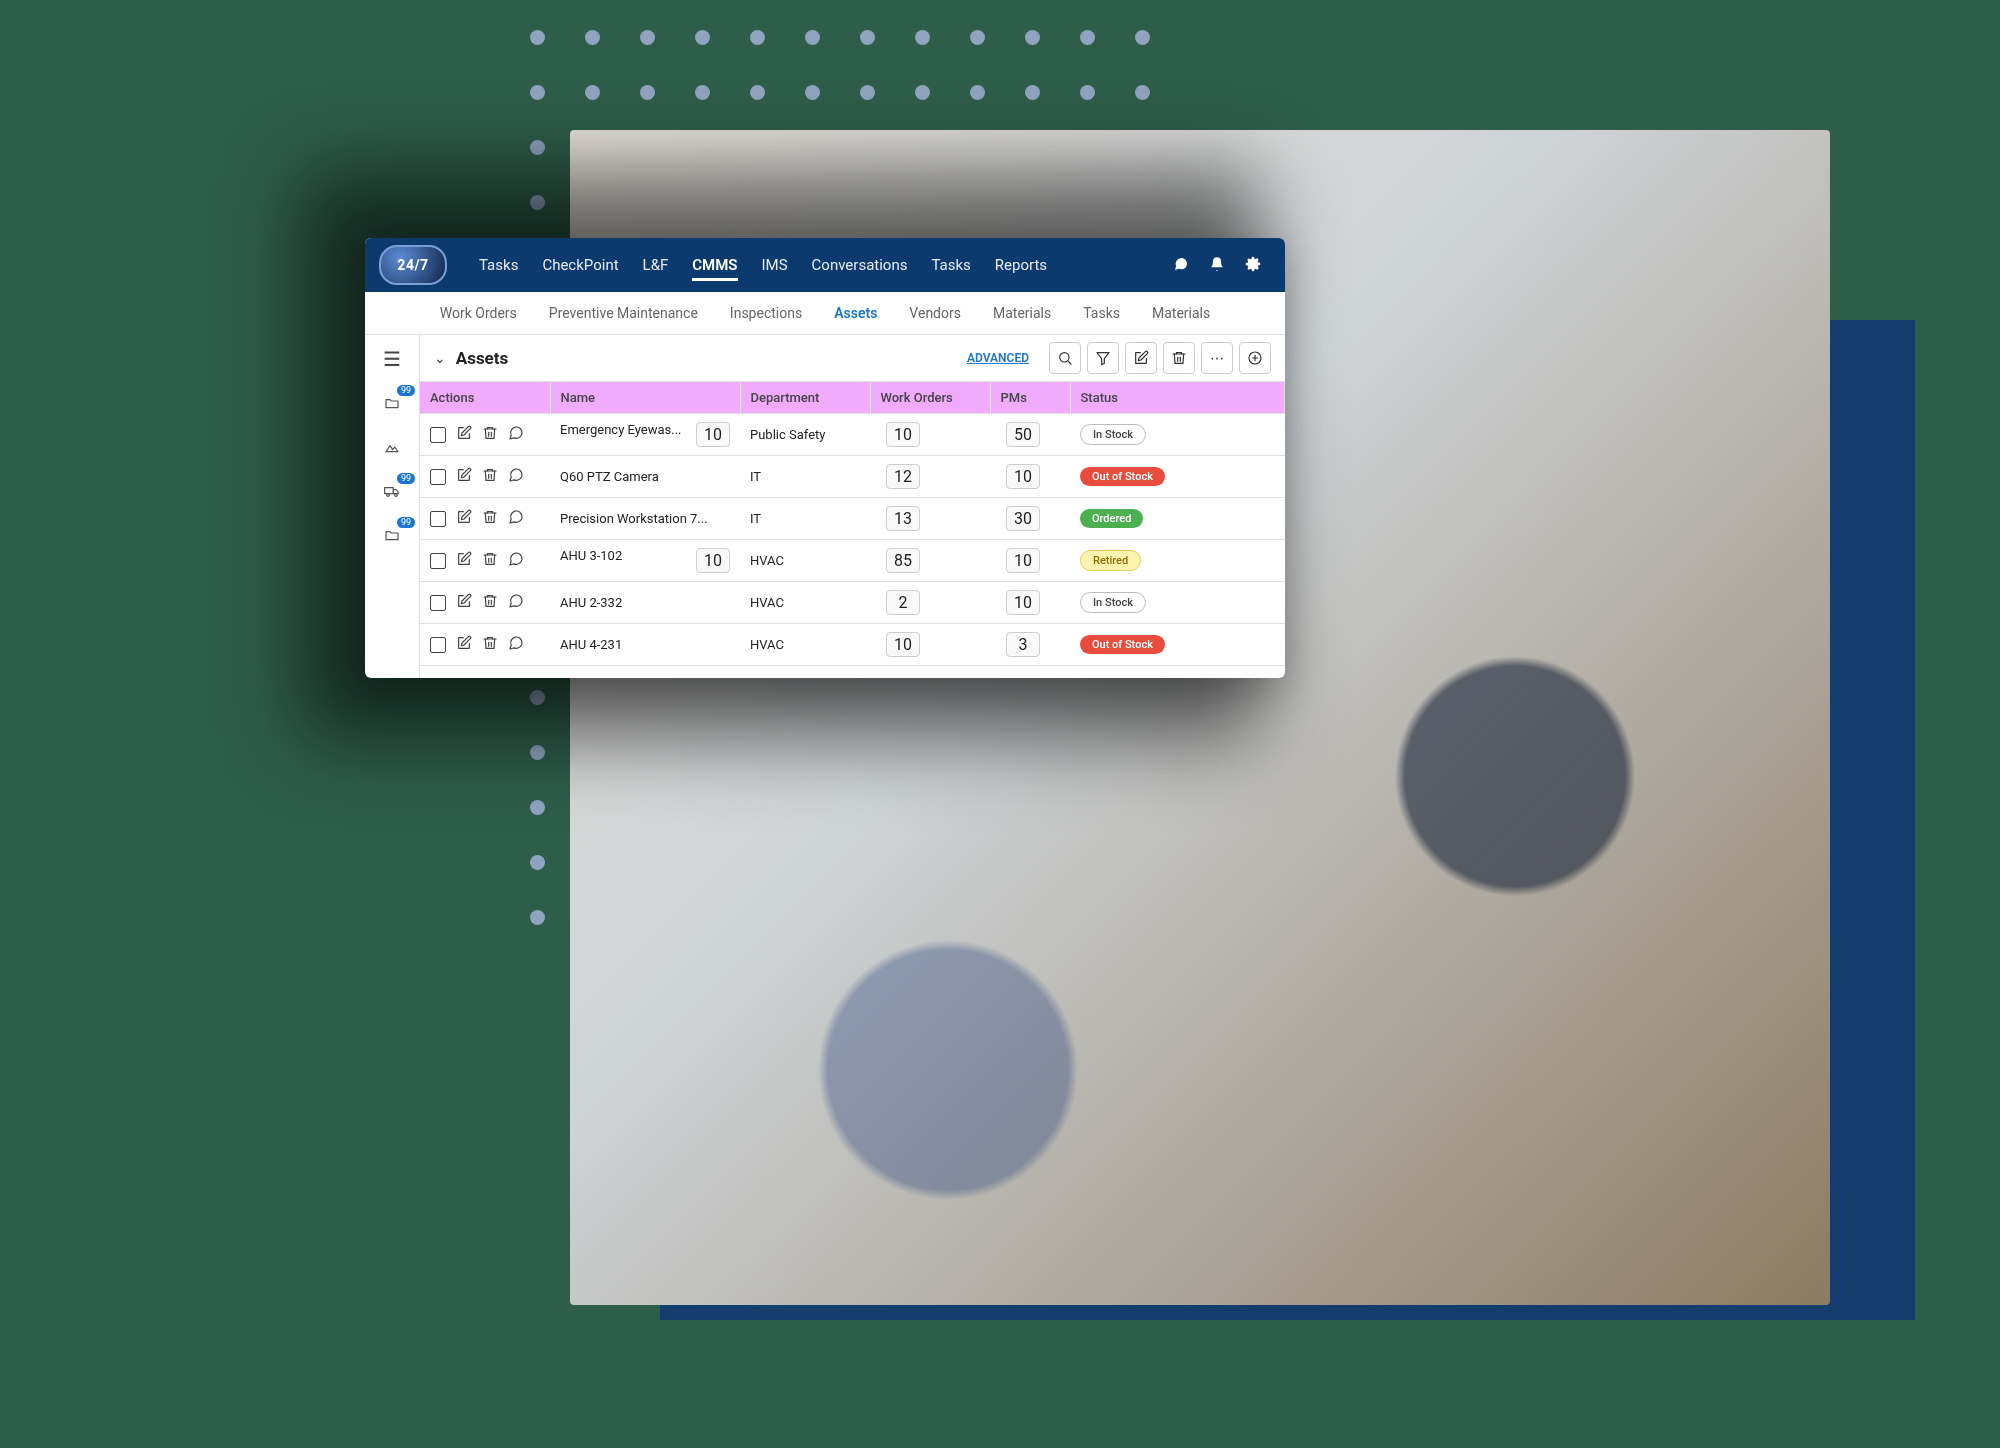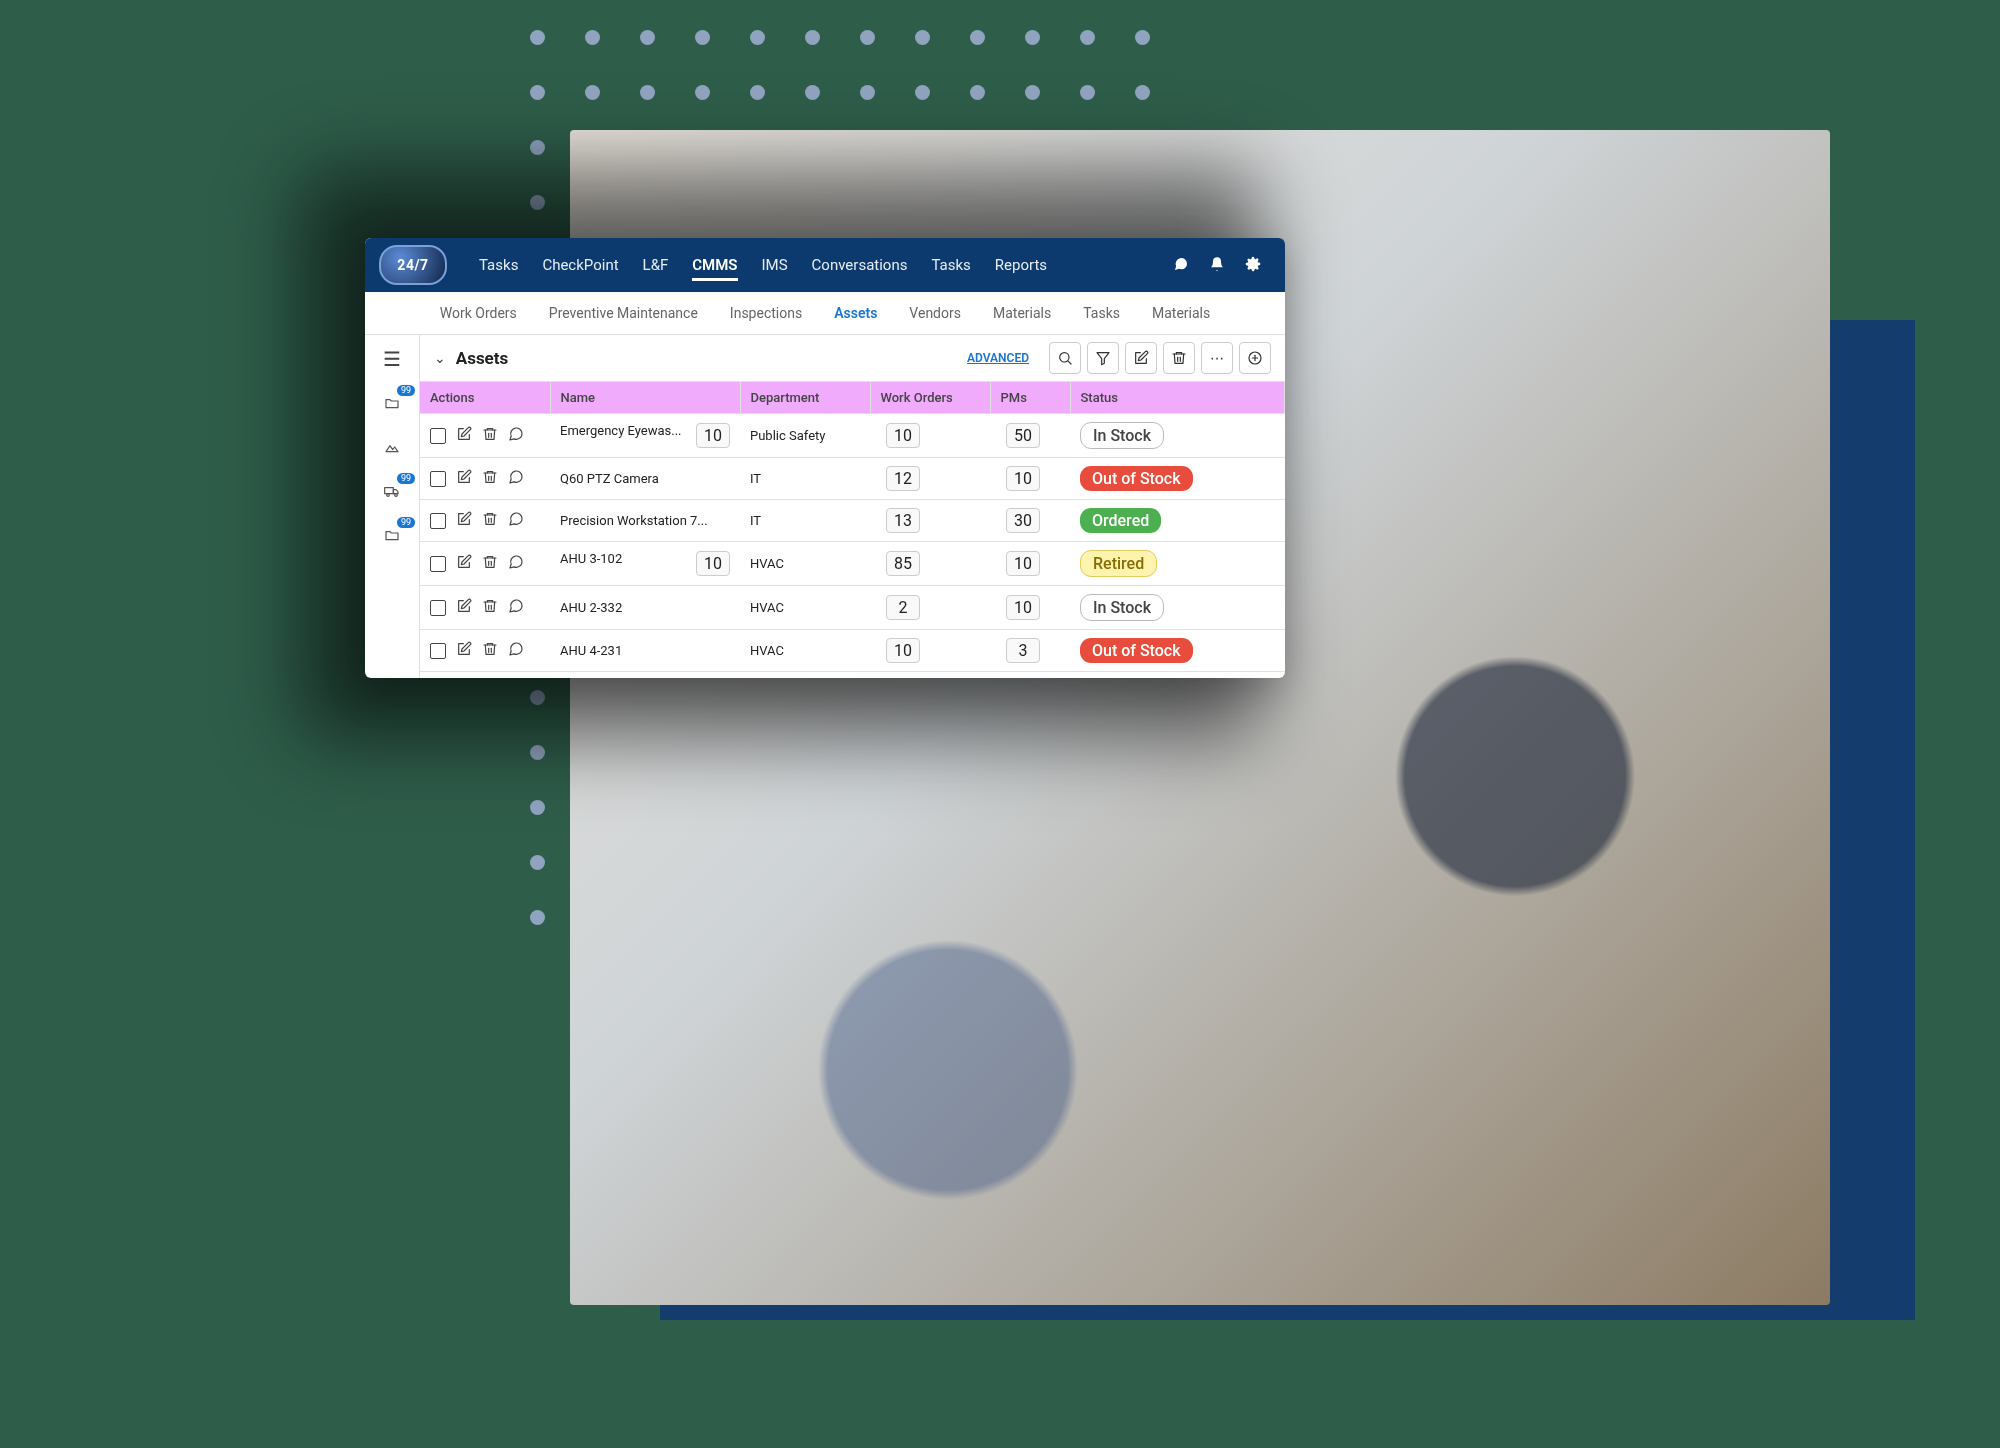--- a/index.html
+++ b/index.html
@@ -45,21 +45,21 @@
   col.actions{width:130px;}
   col.name{width:190px;}
   col.dept{width:130px;}
   col.wo{width:120px;}
   col.pms{width:80px;}
   col.status{width:auto;}
   .row-actions{display:flex;align-items:center;gap:10px;color:#444;}
   .row-actions span{cursor:pointer;font-size:15px;}
   .cb{width:14px;height:14px;border:1.5px solid #444;border-radius:2px;display:inline-block;}
   .num-box{display:inline-block;min-width:20px;padding:2px 6px;border:1px solid #ccc;border-radius:4px;font-size:16px;text-align:center;background:#f9f9f9;margin-left:6px;}
-  .pill{display:inline-block;padding:3px 12px;border-radius:11px;font-size:16px;color:#fff;font-weight:500;}
+  .pill{display:inline-block;padding:3px 12px;border-radius:11px;font-size:11px;color:#fff;font-weight:500;}
   .pill.instock{background:#fff;color:#444;border:1px solid #bbb;}
   .pill.out{background:#e74c3c;}
   .pill.ordered{background:#4caf50;}
   .pill.retired{background:#fff3b0;color:#8a6d00;border:1px solid #e0cc5a;}
   .footer{height:40px;display:flex;align-items:center;justify-content:flex-end;padding:0 16px;font-size:13px;color:#333;border-top:1px solid #e0e0e0;}
   .footer .pager{margin-left:18px;display:flex;align-items:center;gap:10px;}
   .footer .pager span.nav{cursor:pointer;color:#666;font-size:14px;}
   svg.icon{width:16px;height:16px;stroke:currentColor;stroke-width:1.8;fill:none;stroke-linecap:round;stroke-linejoin:round;}
 </style>
 </head>

